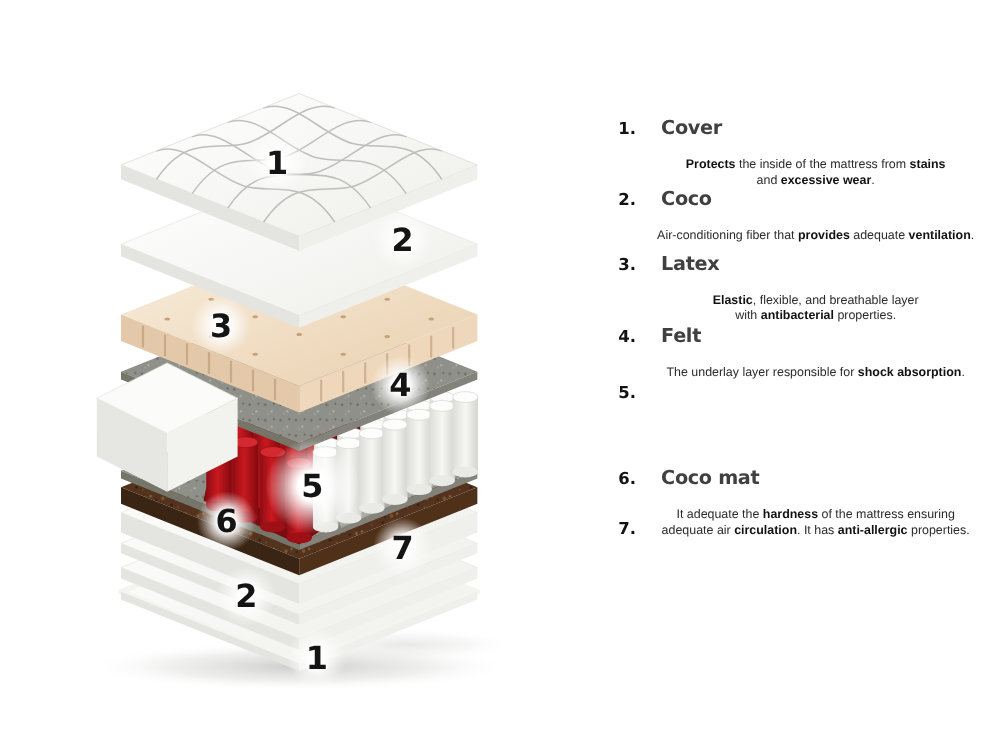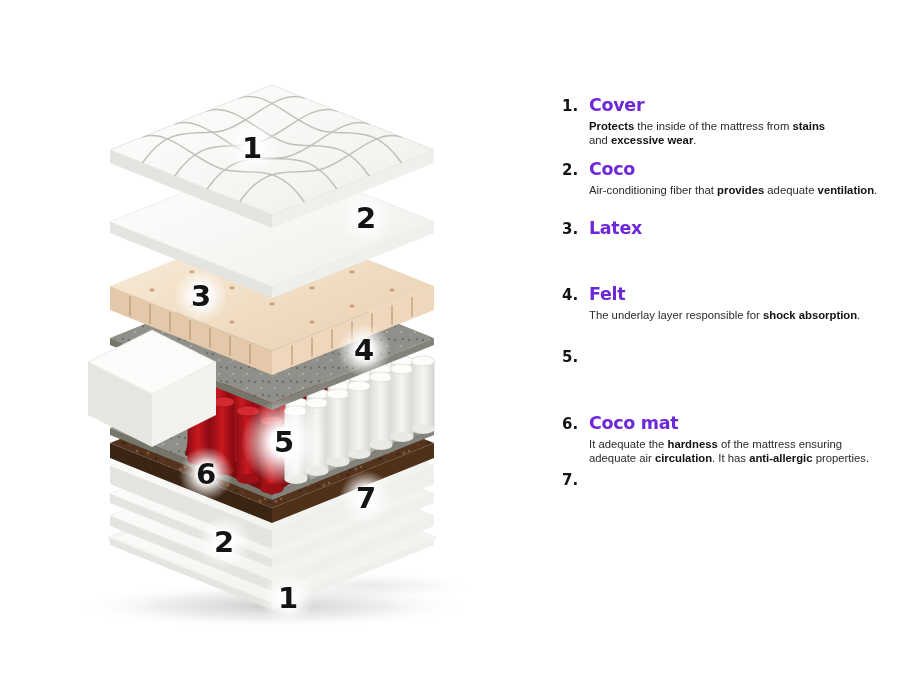--- a/index.html
+++ b/index.html
@@ -21,24 +21,24 @@
   .legend-item{position:absolute;left:0;width:332px;}
   .legend-item:nth-of-type(1){top:96px;}
   .legend-item:nth-of-type(2){top:160px;}
   .legend-item:nth-of-type(3){top:219px;}
   .legend-item:nth-of-type(4){top:285px;}
   .legend-item:nth-of-type(5){top:348px;}
   .legend-item:nth-of-type(6){top:414px;}
   .legend-item:nth-of-type(7){top:471px;}
   .legend-head{display:flex;align-items:baseline;}
   .legend-num{flex:0 0 27px;font:700 15px "DejaVu Sans",sans-serif;color:#131313;}
-  .legend-title{margin:0;font:700 17.5px/1.1 "DejaVu Sans",sans-serif;
-                letter-spacing:-.3px;color:#6d28d9;}
+  .legend-title{margin:12px;font:700 17.5px/1.1 "DejaVu Sans",sans-serif;
+                letter-spacing:-.3px;color:#404040;}
   .legend-desc{margin:5px 0 0 27px;white-space:pre-line;
-               font:400 11.3px/13.6px "Liberation Sans",sans-serif;color:#2b2b2b;}
+               font:400 11.3px/13.6px "Liberation Sans",sans-serif;color:#2b2b2b;text-align:center;}
   .legend-desc b{font-weight:700;color:#121212;}
 </style>
 </head>
 <body>
 
 <div class="page">
 
   <div class="diagram">
     <svg width="560" height="675" viewBox="0 0 560 675">
       <defs>
@@ -317,20 +317,22 @@
         <h3 class="legend-title">Coco</h3>
       </div>
       <p class="legend-desc"><span>Air-conditioning fiber that </span><b>provides</b><span> adequate </span><b>ventilation</b><span>.</span></p>
     </div>
 
     <div class="legend-item">
       <div class="legend-head">
         <span class="legend-num">3.</span>
         <h3 class="legend-title">Latex</h3>
       </div>
+      <p class="legend-desc"><b>Elastic</b><span>, flexible, and breathable layer
+with </span><b>antibacterial</b><span> properties.</span></p>
     </div>
 
     <div class="legend-item">
       <div class="legend-head">
         <span class="legend-num">4.</span>
         <h3 class="legend-title">Felt</h3>
       </div>
       <p class="legend-desc"><span>The underlay layer responsible for </span><b>shock absorption</b><span>.</span></p>
     </div>
 

